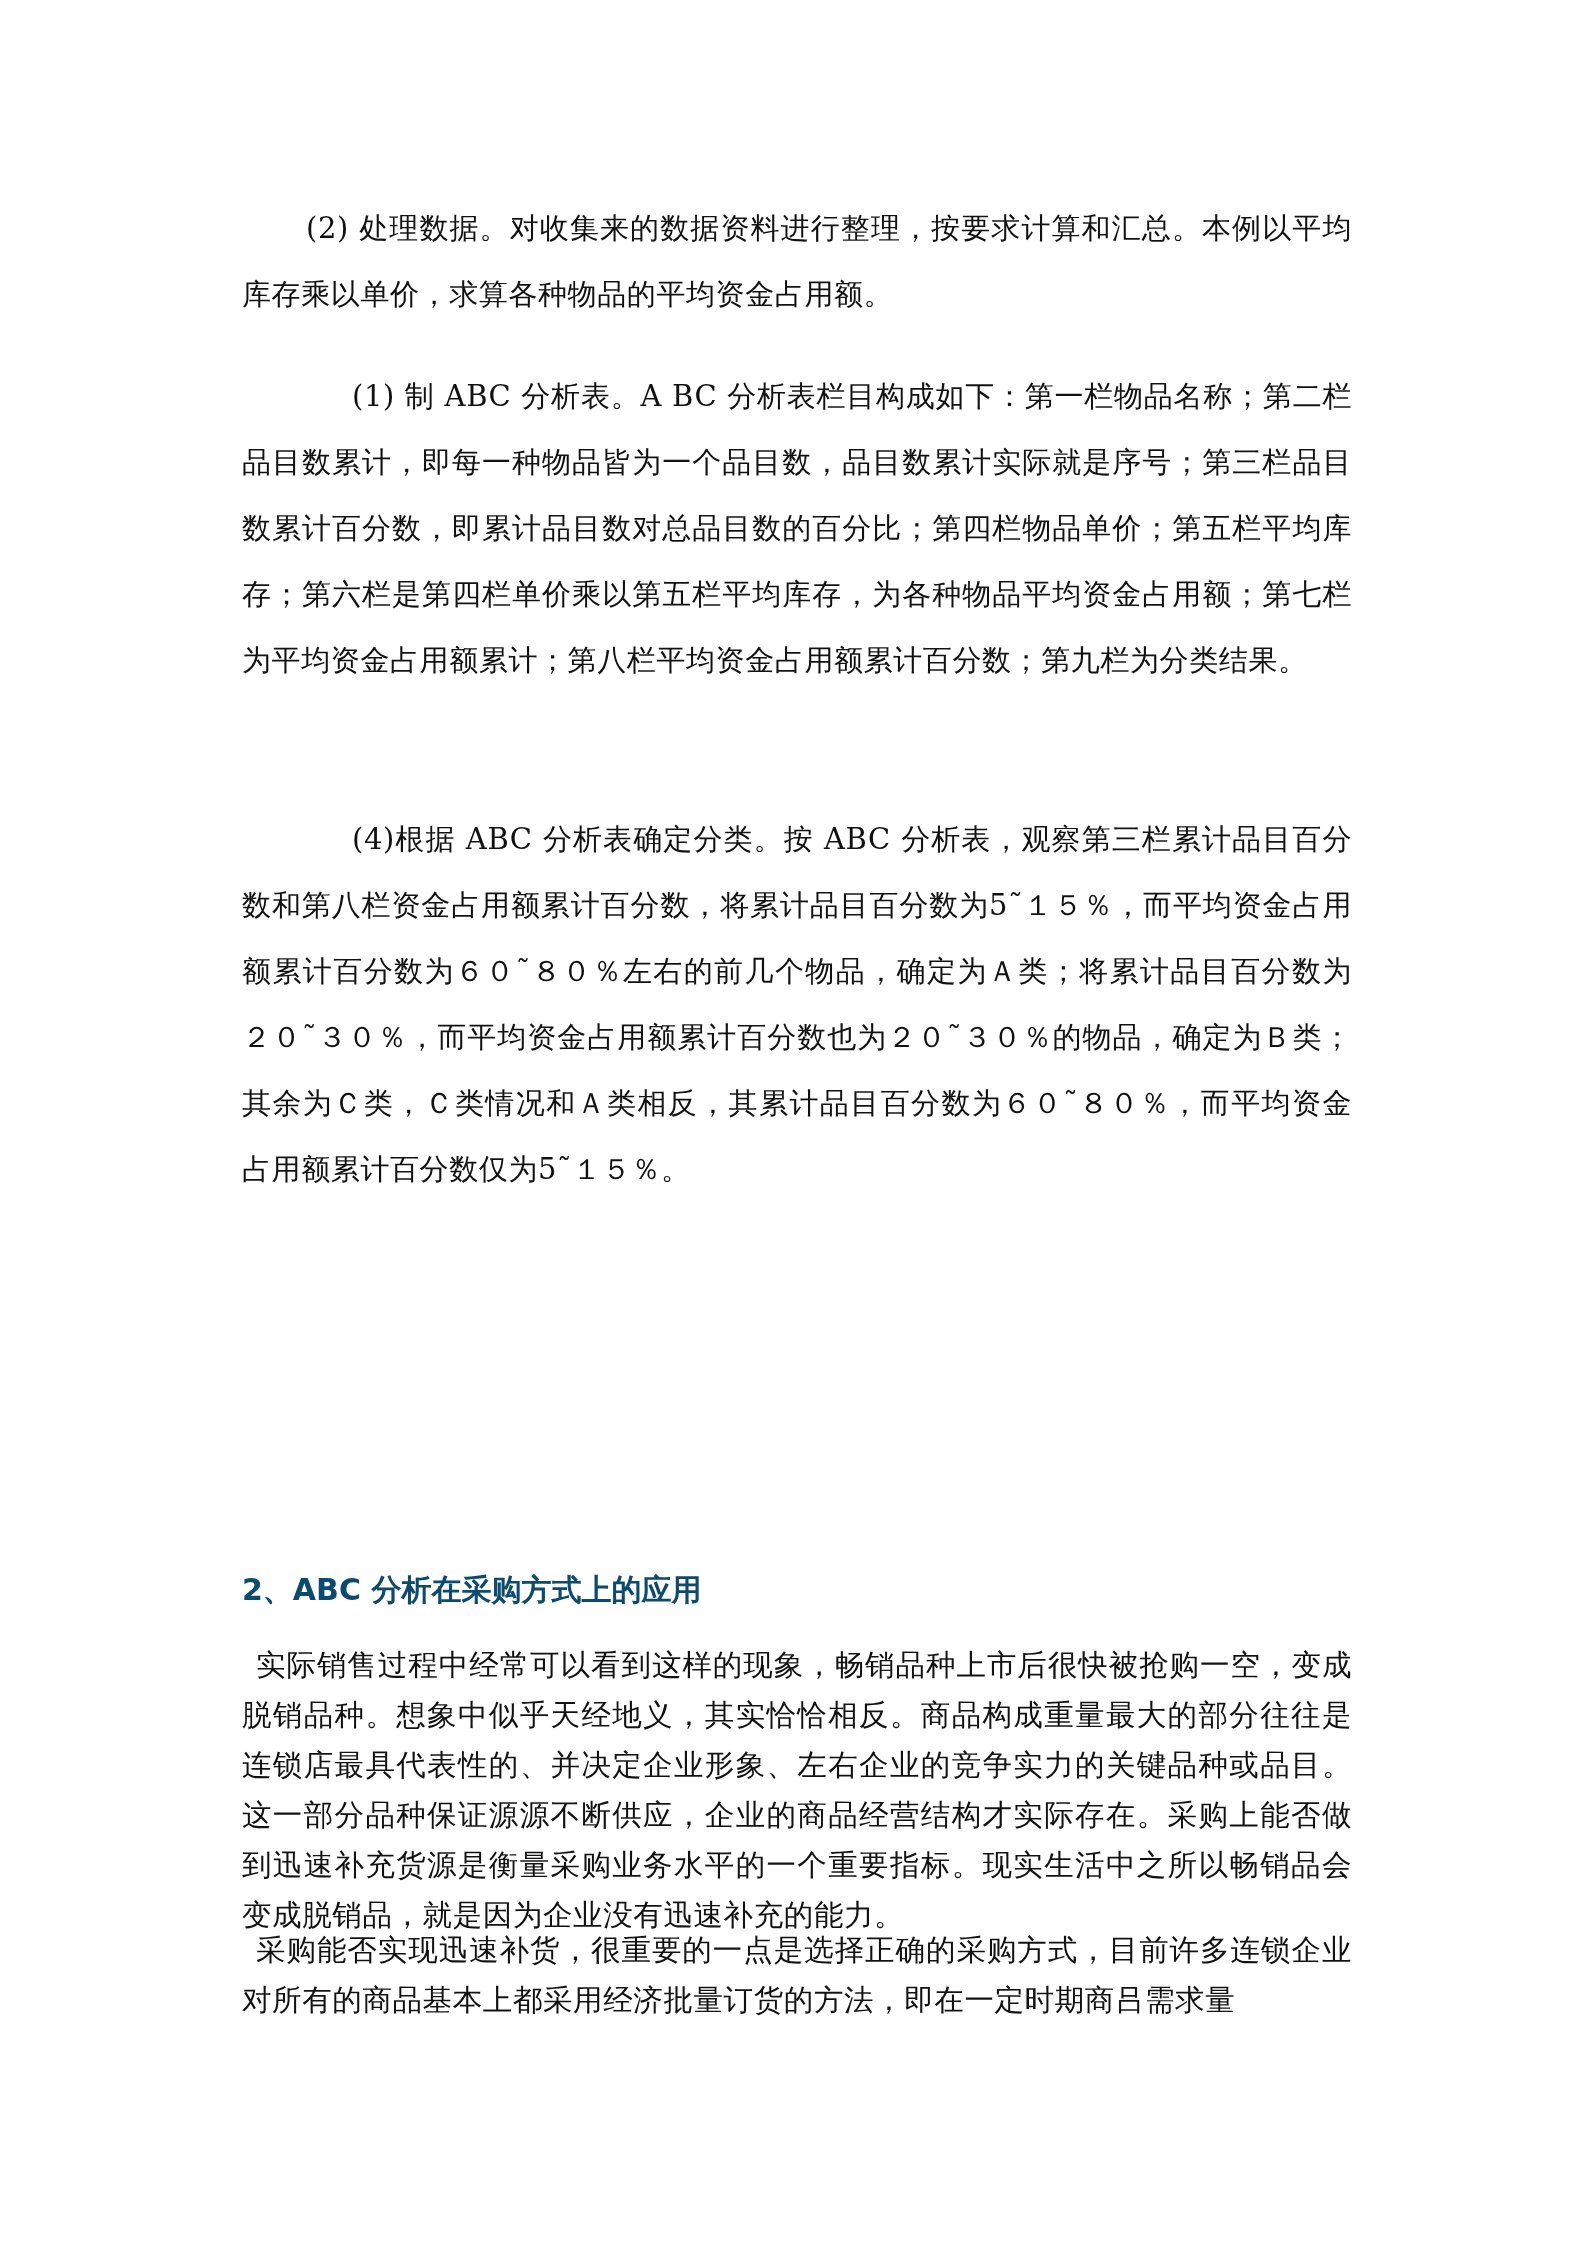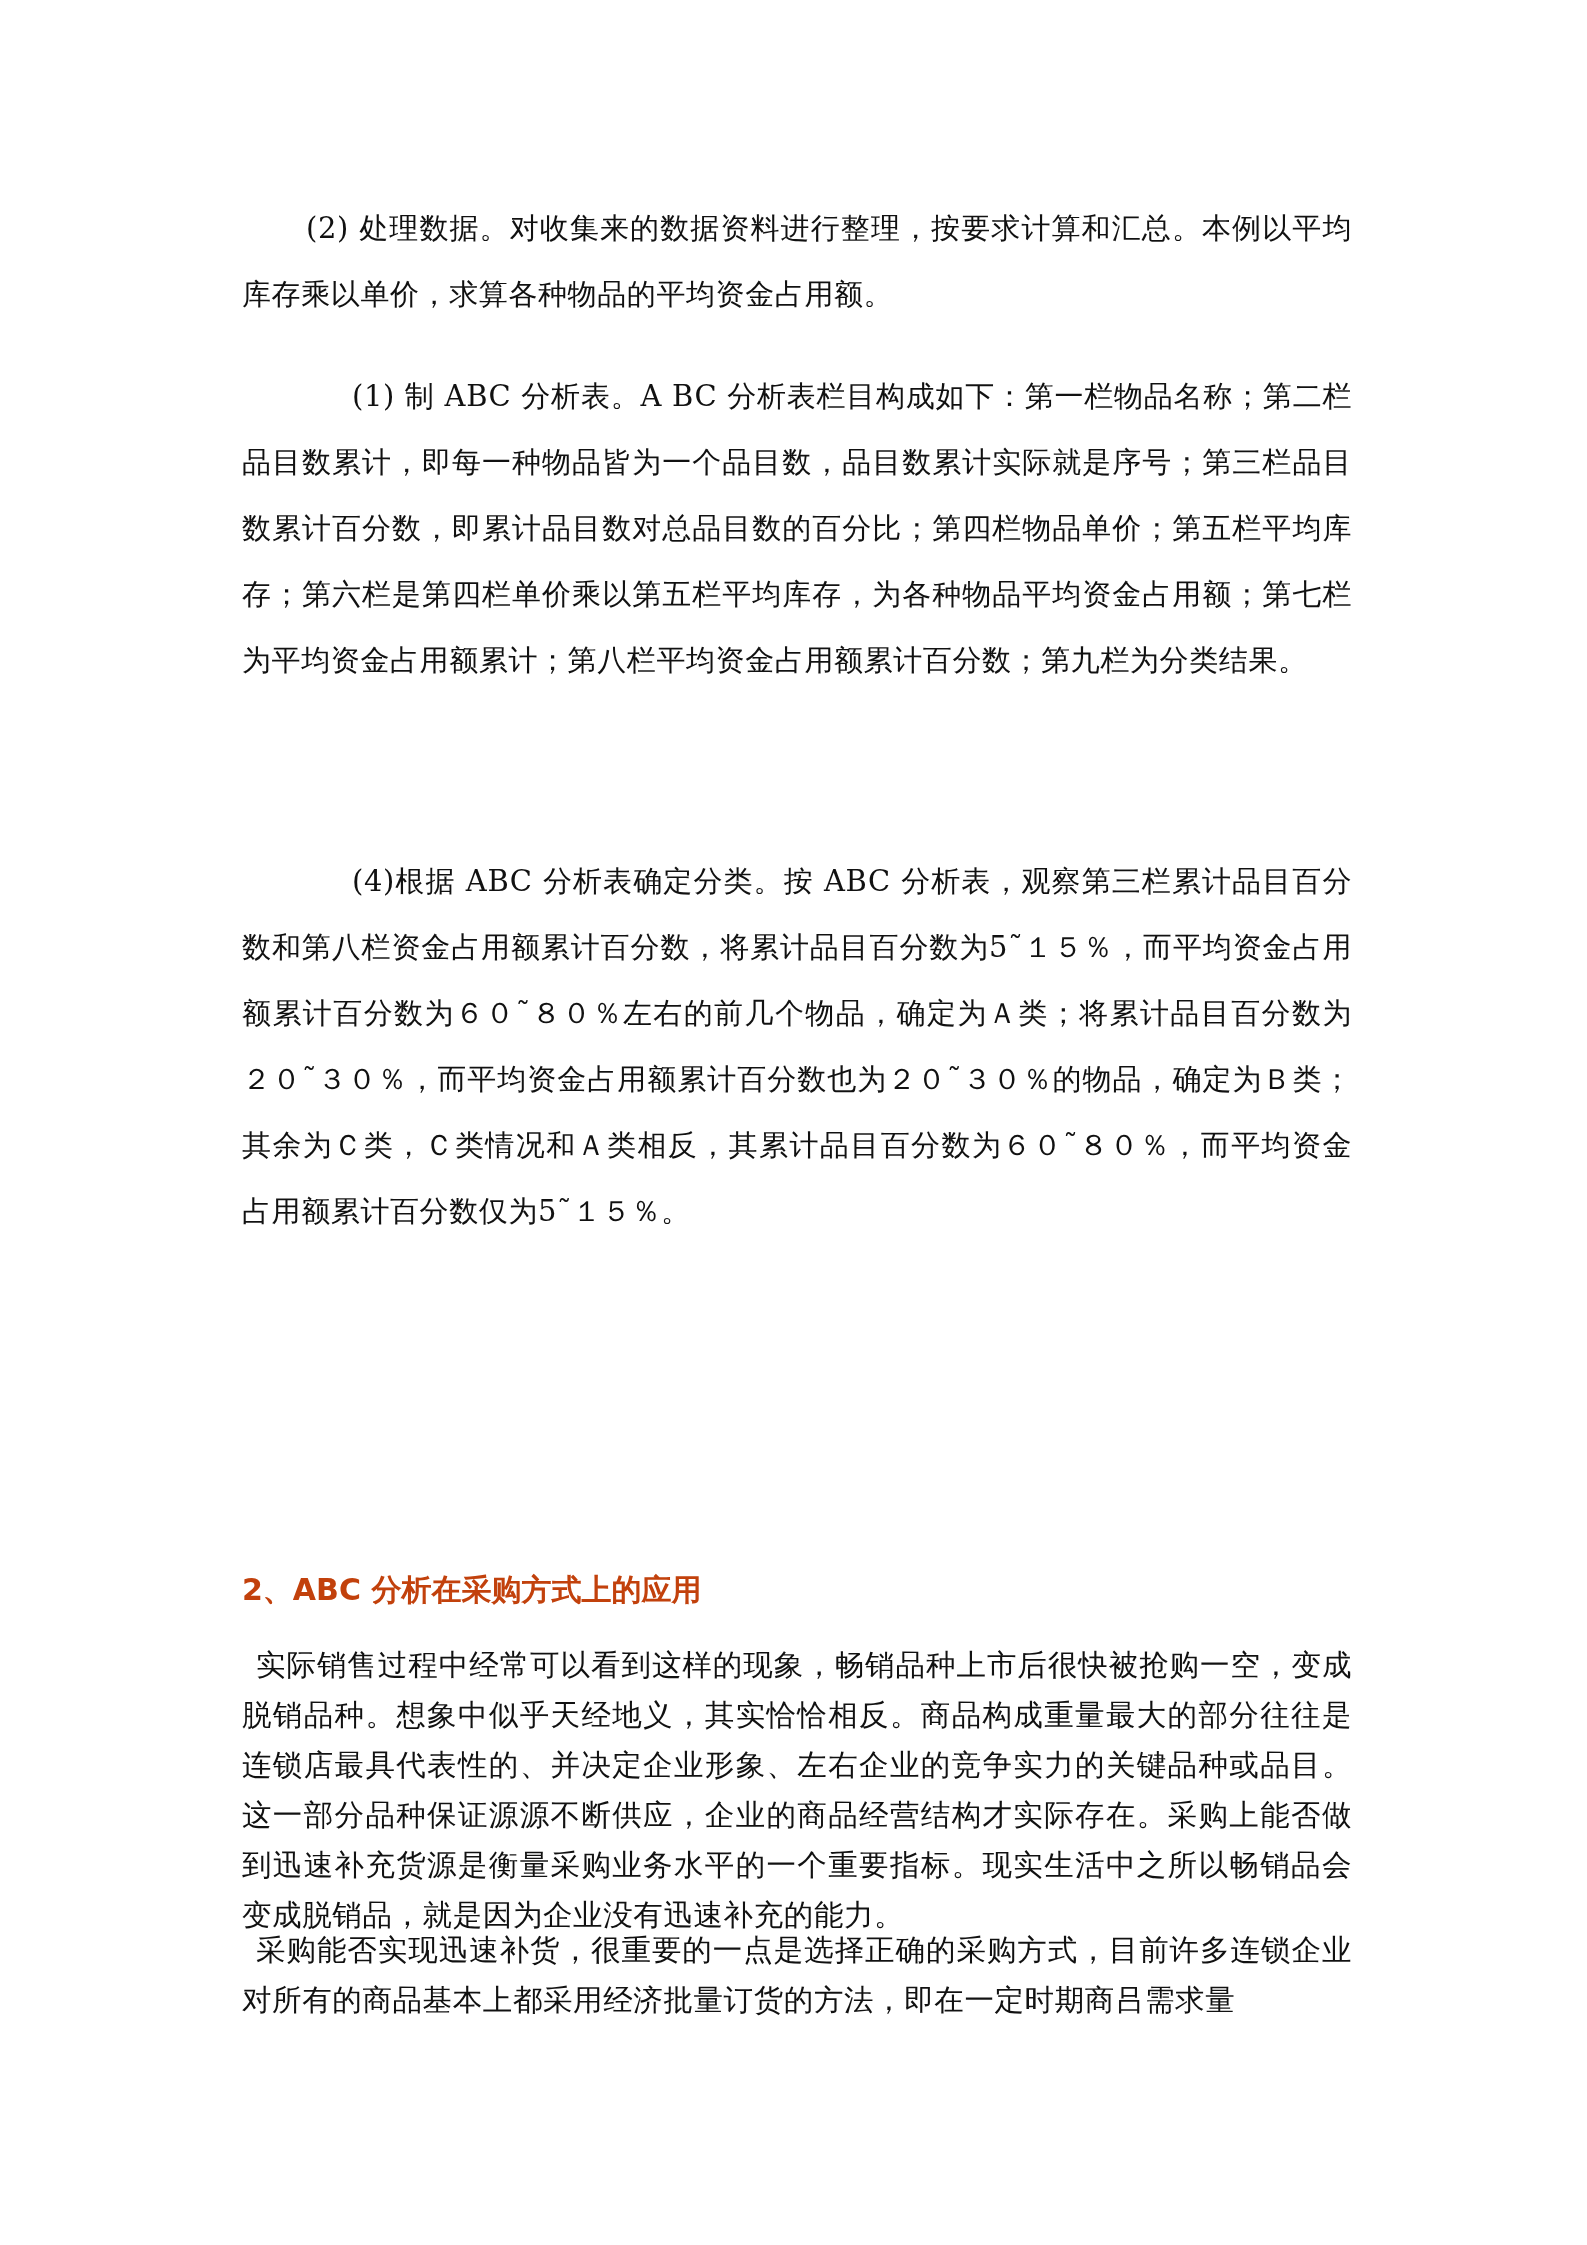--- a/index.html
+++ b/index.html
@@ -15,35 +15,35 @@
       margin: 0; text-align: justify; text-justify: inter-character;
     }
     .upper { line-height: 66px; }
     .lower { line-height: 50px; font-size: 29.5px; }
     .indent1 { text-indent: 64px; }
     .indent2 { text-indent: 110px; }
     .indent3 { text-indent: 14px; }
     .heading {
       position: absolute; left: 242px; top: 1570px;
       font-family: "DejaVu Sans", "Liberation Sans", sans-serif;
-      font-size: 30px; color: #c2410c; margin: 0;
+      font-size: 30px; color: #0c4a6e; margin: 0;
       line-height: 40px;
     }
     .heading .num { font-weight: bold; }
   </style>
 </head>
 <body>
 
 <div class="page">
 
   <p class="p upper indent1" style="top:195px;">(2) 处理数据。对收集来的数据资料进行整理，按要求计算和汇总。本例以平均库存乘以单价，求算各种物品的平均资金占用额。</p>
 
   <p class="p upper indent2" style="top:363px;">(1) 制 ABC 分析表。A BC 分析表栏目构成如下：第一栏物品名称；第二栏品目数累计，即每一种物品皆为一个品目数，品目数累计实际就是序号；第三栏品目数累计百分数，即累计品目数对总品目数的百分比；第四栏物品单价；第五栏平均库存；第六栏是第四栏单价乘以第五栏平均库存，为各种物品平均资金占用额；第七栏为平均资金占用额累计；第八栏平均资金占用额累计百分数；第九栏为分类结果。</p>
 
-  <p class="p upper indent2" style="top:848px;">(4)根据 ABC 分析表确定分类。按 ABC 分析表，观察第三栏累计品目百分数和第八栏资金占用额累计百分数，将累计品目百分数为5˜１５％，而平均资金占用额累计百分数为６０˜８０％左右的前几个物品，确定为Ａ类；将累计品目百分数为２０˜３０％，而平均资金占用额累计百分数也为２０˜３０％的物品，确定为Ｂ类；其余为Ｃ类，Ｃ类情况和Ａ类相反，其累计品目百分数为６０˜８０％，而平均资金占用额累计百分数仅为5˜１５％。</p>
+  <p class="p upper indent2" style="top:806px;">(4)根据 ABC 分析表确定分类。按 ABC 分析表，观察第三栏累计品目百分数和第八栏资金占用额累计百分数，将累计品目百分数为5˜１５％，而平均资金占用额累计百分数为６０˜８０％左右的前几个物品，确定为Ａ类；将累计品目百分数为２０˜３０％，而平均资金占用额累计百分数也为２０˜３０％的物品，确定为Ｂ类；其余为Ｃ类，Ｃ类情况和Ａ类相反，其累计品目百分数为６０˜８０％，而平均资金占用额累计百分数仅为5˜１５％。</p>
 
 
   <h2 class="heading">
     <span class="num">2、ABC</span><span> 分析在采购方式上的应用</span>
   </h2>
 
   <p class="p lower indent3" style="top:1925px;">采购能否实现迅速补货，很重要的一点是选择正确的采购方式，目前许多连锁企业对所有的商品基本上都采用经济批量订货的方法，即在一定时期商吕需求量</p>
 
   <p class="p lower indent3" style="top:1640px;">实际销售过程中经常可以看到这样的现象，畅销品种上市后很快被抢购一空，变成脱销品种。想象中似乎天经地义，其实恰恰相反。商品构成重量最大的部分往往是连锁店最具代表性的、并决定企业形象、左右企业的竞争实力的关键品种或品目。这一部分品种保证源源不断供应，企业的商品经营结构才实际存在。采购上能否做到迅速补充货源是衡量采购业务水平的一个重要指标。现实生活中之所以畅销品会变成脱销品，就是因为企业没有迅速补充的能力。</p>
 

